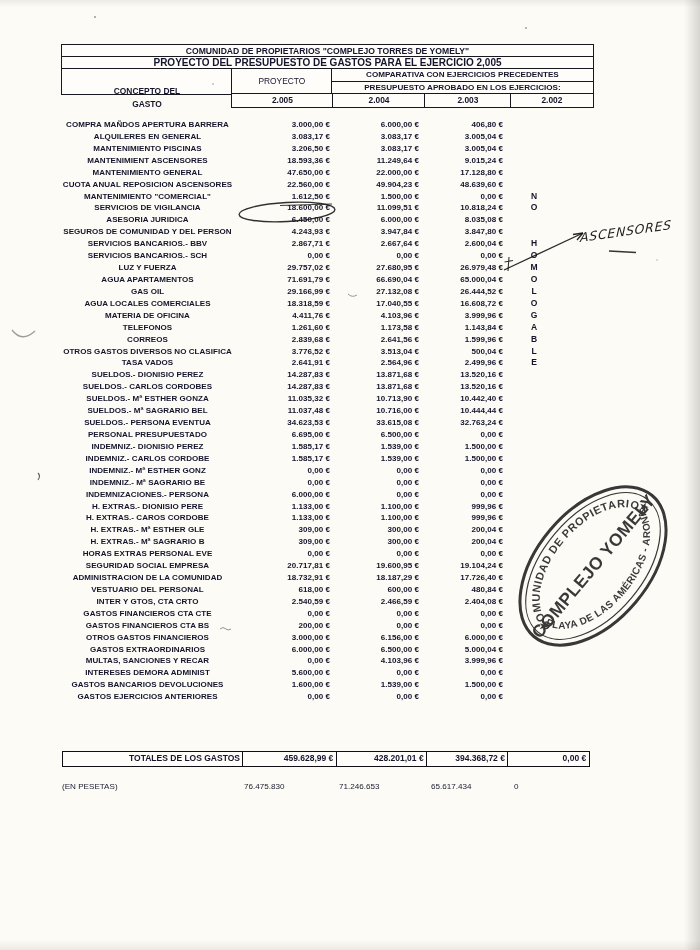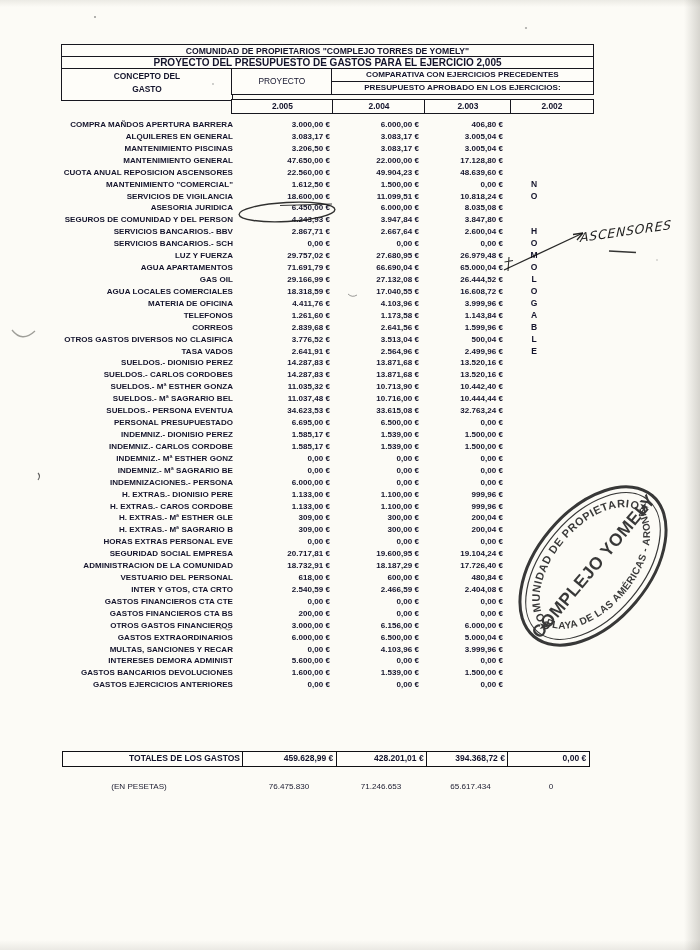--- a/index.html
+++ b/index.html
@@ -17,54 +17,54 @@
   .edge-top{position:absolute;left:0;top:0;width:100%;height:7px;
     background:linear-gradient(to bottom,rgba(90,86,76,.10),rgba(0,0,0,0));pointer-events:none;}
 
   
   .hdr{position:absolute;left:61px;top:44px;width:533px;}
   .hrow{border:1.6px solid #17171f;box-sizing:border-box;font-weight:bold;text-align:center;background:#fefdf9;}
   .hrow.t1{height:14px;line-height:12px;font-size:8.6px;}
   .hrow.t2{height:13px;line-height:11px;font-size:10px;margin-top:-1.6px;}
   .hmid{display:flex;margin-top:-1.6px;}
   .hc{border:1.6px solid #17171f;box-sizing:border-box;background:#fefdf9;}
-  .hc.concepto{width:172px;font-size:8.4px;font-weight:bold;text-align:center;line-height:13px;padding-top:1px;height:33px;}
+  .hc.concepto{width:172px;font-size:8.4px;font-weight:bold;text-align:center;line-height:13px;padding-top:16px;height:27px;}
   .hc.proyecto{width:101px;margin-left:-1.6px;display:flex;align-items:center;justify-content:center;
     font-size:8.4px;font-weight:normal;line-height:13px;height:27px;}
   .hc.comp{flex:1;margin-left:-1.6px;font-size:8.1px;font-weight:bold;text-align:center;height:27px;}
   .hc.comp .l1{border-bottom:1.5px solid #17171f;line-height:12px;height:12.2px;}
   .hc.comp .l2{line-height:12px;height:12px;}
   .hyears{position:relative;height:15px;margin-top:-1.6px;}
   .ycell{position:absolute;top:0;height:15px;border:1.6px solid #17171f;box-sizing:border-box;
     font-weight:bold;font-size:8.4px;text-align:center;line-height:12.5px;background:#fefdf9;}
   .y05{left:170.4px;width:102px;}
   .y04{left:271px;width:94px;}
   .y03{left:363.4px;width:87px;}
   .y02{left:448.8px;width:84.2px;}
 
   
   .tbody{position:absolute;left:62px;top:119px;width:506px;}
   .trow{display:grid;grid-template-columns:171px 99px 89px 84px 58px;height:11.93px;line-height:11.93px;
     font-size:8px;font-weight:bold;letter-spacing:.05px;white-space:nowrap;}
-  .trow .concept{text-align:right;overflow:visible;}
+  .trow .concept{text-align:center;overflow:visible;}
   .trow .num{text-align:right;padding-right:2px;}
   .trow .letter{text-align:center;font-size:8.5px;}
 
   
   .totals{position:absolute;left:62px;top:751px;display:flex;font-weight:bold;font-size:8.5px;}
   .tcell{border:1.7px solid #101014;box-sizing:border-box;height:16px;line-height:13px;
     text-align:right;padding-right:3px;background:#fefdf9;margin-left:-1.7px;}
   .tcell.lbl{width:182px;margin-left:0;}
   .tcell.c1{width:95px;}
   .tcell.c2{width:92px;}
   .tcell.c3{width:83px;}
   .tcell.c4{width:83px;}
 
   .pesetas{position:absolute;left:62px;top:781px;display:flex;font-size:8.1px;font-weight:normal;color:#1c1c30;}
-  .pcell{height:12px;line-height:12px;text-align:center;box-sizing:border-box;}
+  .pcell{height:12px;line-height:12px;text-align:left;box-sizing:border-box;}
   .pcell.lbl{width:182px;padding-right:28px;}
   .pcell.c1{width:95px;padding-right:5px;}
   .pcell.c2{width:92px;padding-right:8px;}
   .pcell.c3{width:83px;padding-right:4px;}
   .pcell.c4{width:83px;padding-right:9px;}
 
   .overlay{position:absolute;left:0;top:0;pointer-events:none;}
 </style>
 </head>
 <body>
@@ -115,20 +115,27 @@
   </div>
 
   <div class="trow">
     <div class="concept">MANTENIMIENTO PISCINAS</div>
     <div class="num">3.206,50 €</div>
     <div class="num">3.083,17 €</div>
     <div class="num">3.005,04 €</div>
     <div class="letter"></div>
   </div>
 
+  <div class="trow">
+    <div class="concept">MANTENIMIENT ASCENSORES</div>
+    <div class="num">18.593,36 €</div>
+    <div class="num">11.249,64 €</div>
+    <div class="num">9.015,24 €</div>
+    <div class="letter"></div>
+  </div>
 
   <div class="trow">
     <div class="concept">MANTENIMIENTO GENERAL</div>
     <div class="num">47.650,00 €</div>
     <div class="num">22.000,00 €</div>
     <div class="num">17.128,80 €</div>
     <div class="letter"></div>
   </div>
 
   <div class="trow">

